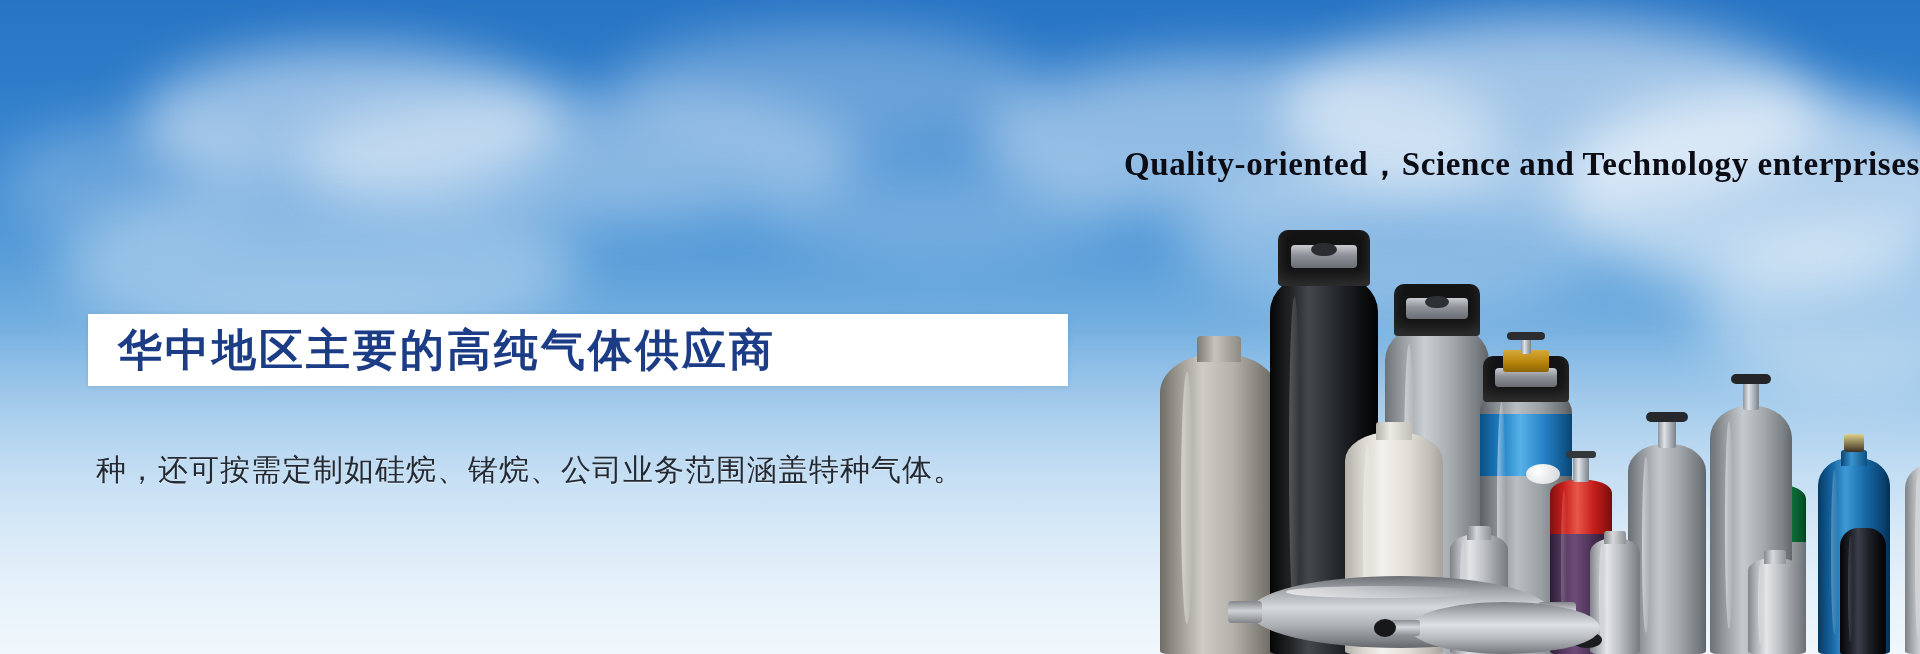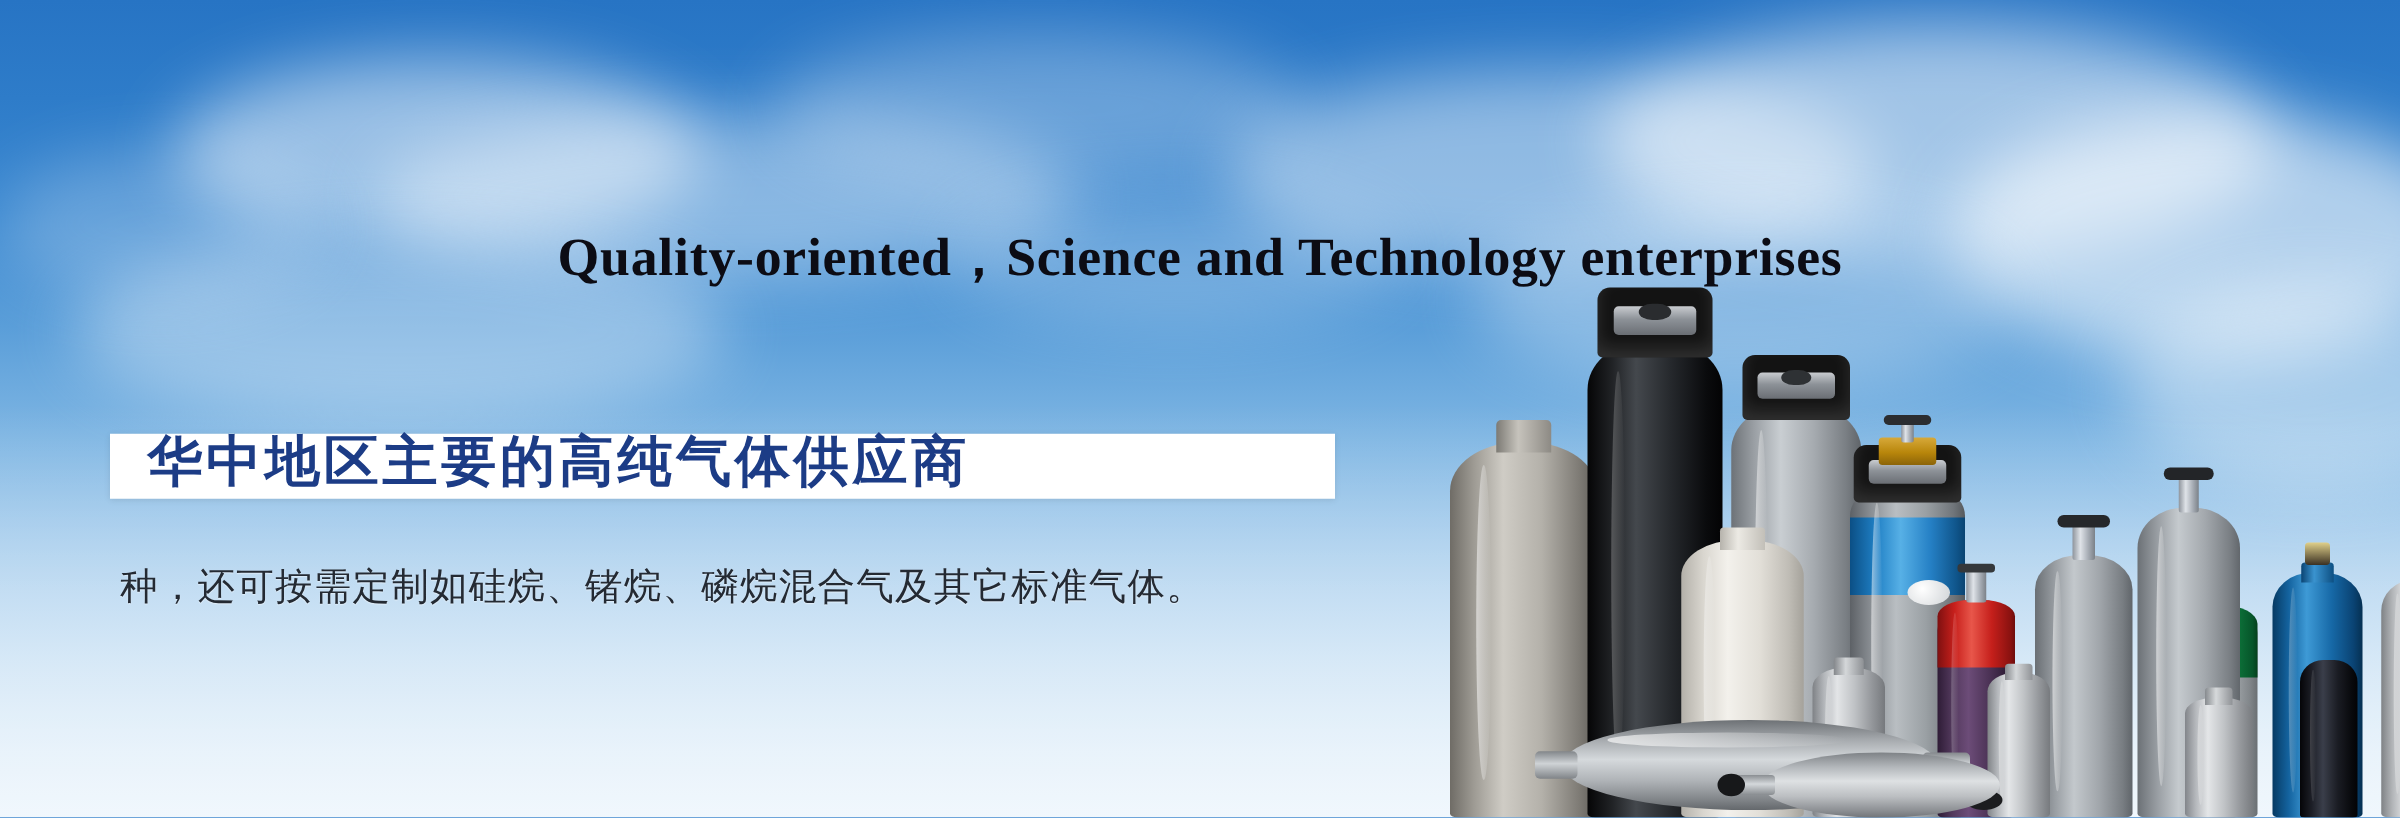--- a/index.html
+++ b/index.html
@@ -57,38 +57,36 @@
     color:#ffffff;
     white-space:nowrap;
     text-shadow:
        3px  3px 0 #1a1a1a,
        4px  4px 1px #333,
        5px  6px 3px rgba(0,0,0,.55),
       -1px -1px 0 rgba(255,255,255,.9);
   }
   .subtitle{
     position:absolute;left:0;right:0;top:142px;
-    text-align:center;
+    text-align:right;
     font-family:"Liberation Serif","DejaVu Serif",serif;
     font-weight:700;
-    font-size:43px;
+    font-size:33px;
     letter-spacing:.6px;
     color:#0c0c14;
     white-space:nowrap;
-    margin-top:35px;
   }
 
   
   .callout{
     position:absolute;left:88px;top:314px;
-    width:980px;height:52px;
+    width:980px;height:72px;
     background:#ffffff;
-    display:flex;align-items:flex-end;
+    display:flex;align-items:center;
     box-shadow:0 1px 5px rgba(0,0,0,.10);
-    margin-top:33px;
   }
   .callout-text{
     margin-left:30px;
     font-family:"DejaVu Sans",sans-serif;
     font-weight:700;
     font-size:44px;
     letter-spacing:3px;
     color:#1c3c86;
     white-space:nowrap;
   }
@@ -175,21 +173,21 @@
   </div>
 
 
   <div class="subtitle">Quality-oriented，Science and Technology enterprises</div>
 
   <div class="callout">
     <div class="callout-text">华中地区主要的高纯气体供应商</div>
   </div>
 
   <div class="body-copy">
-    <div>种，还可按需定制如硅烷、锗烷、磷烷混合气及其它标准气体。</div>
+    <div>种，还可按需定制如硅烷、锗烷、公司业务范围涵盖特种气体。</div>
   </div>
 
   <div class="cylinders">
 
     <div class="cyl" style="left:10px;width:118px;height:300px;">
       <div class="body-tube" style="background:linear-gradient(to right,#6f6c66 0%,#9d9a93 16%,#cfccc5 36%,#b4b1aa 62%,#7d7a74 88%,#5e5b56 100%);"></div>
       <div class="neck" style="bottom:292px;width:44px;height:26px;background:linear-gradient(to right,#7c7a74,#c6c3bc 40%,#8d8a84);border-radius:4px 4px 0 0;"></div>
       <div class="hl"></div>
     </div>
 

